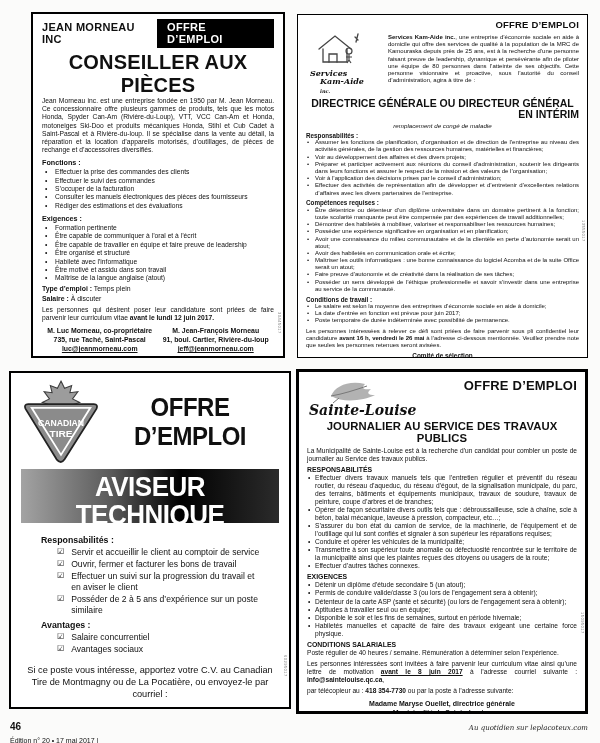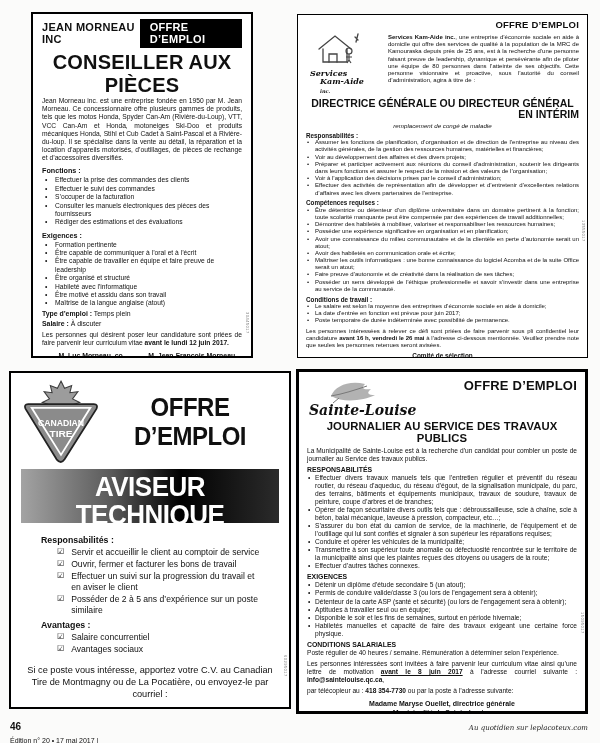--- a/index.html
+++ b/index.html
@@ -1,20 +1,20 @@
 <!DOCTYPE html>
 <html><head>
 <meta charset="utf-8">
 <style>
   html,body{margin:0;padding:0;}
   body{width:600px;height:743px;position:relative;background:#fbfbfa;font-family:"Liberation Sans",sans-serif;color:#101010;}
   .ad{position:absolute;background:#fff;box-sizing:border-box;overflow:hidden;}
 
   
-  #ad-morneau{left:31px;top:12px;width:222px;height:346px;border:2px solid #000;padding:5px 9px 3px;}
+  #ad-morneau{left:31px;top:12px;width:254px;height:346px;border:2px solid #000;padding:5px 9px 3px;}
   .m-head{display:flex;justify-content:space-between;align-items:flex-start;}
   .m-company{font-weight:bold;font-size:11px;letter-spacing:.3px;padding-top:2px;}
   .badge-black{background:#000;color:#fff;font-weight:bold;font-size:11px;padding:2px 10px 3px;letter-spacing:.3px;}
   .m-title{text-align:center;font-weight:bold;font-size:20px;margin-top:3px;letter-spacing:.2px;}
   .m-sub{text-align:center;font-weight:bold;font-size:8px;margin:2px 0 4px;}
   .m-body{font-size:6.7px;line-height:1.22;text-align:justify;}
   .m-sec{font-weight:bold;font-size:7.2px;margin:4px 0 1px;}
   .m-li{position:relative;padding-left:13px;font-size:6.7px;line-height:1.25;}
   .m-li::before{content:"•";position:absolute;left:3px;}
   .m-kv{font-size:6.9px;margin-top:2.5px;}

